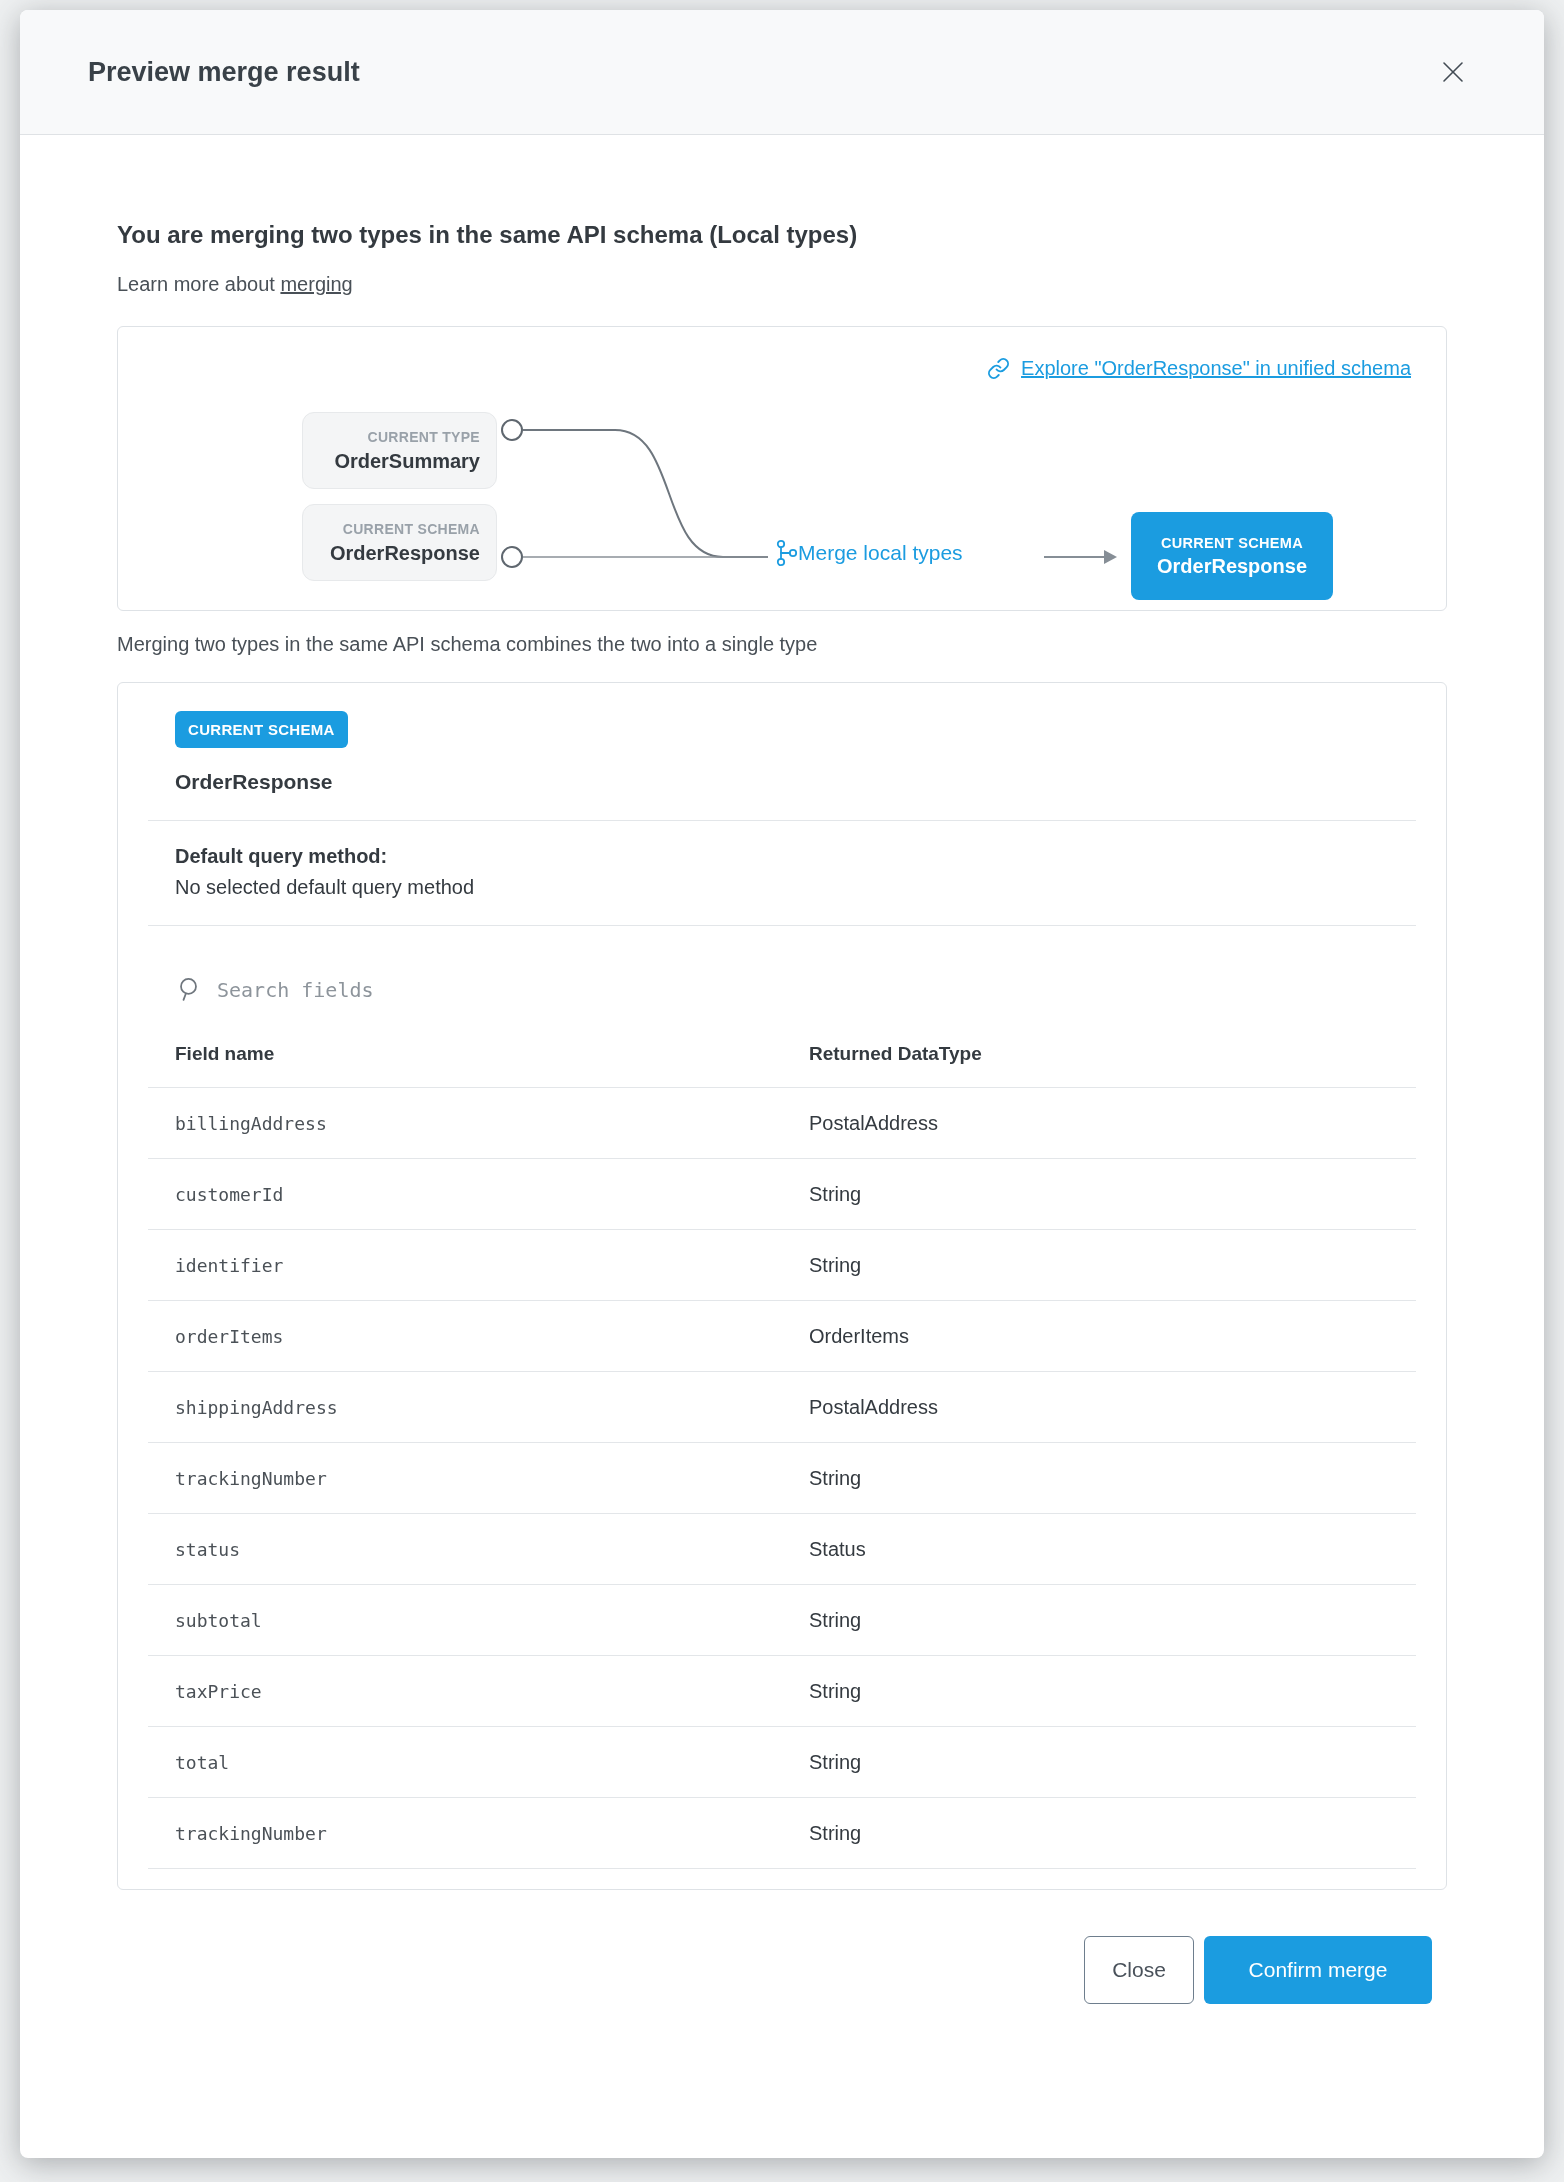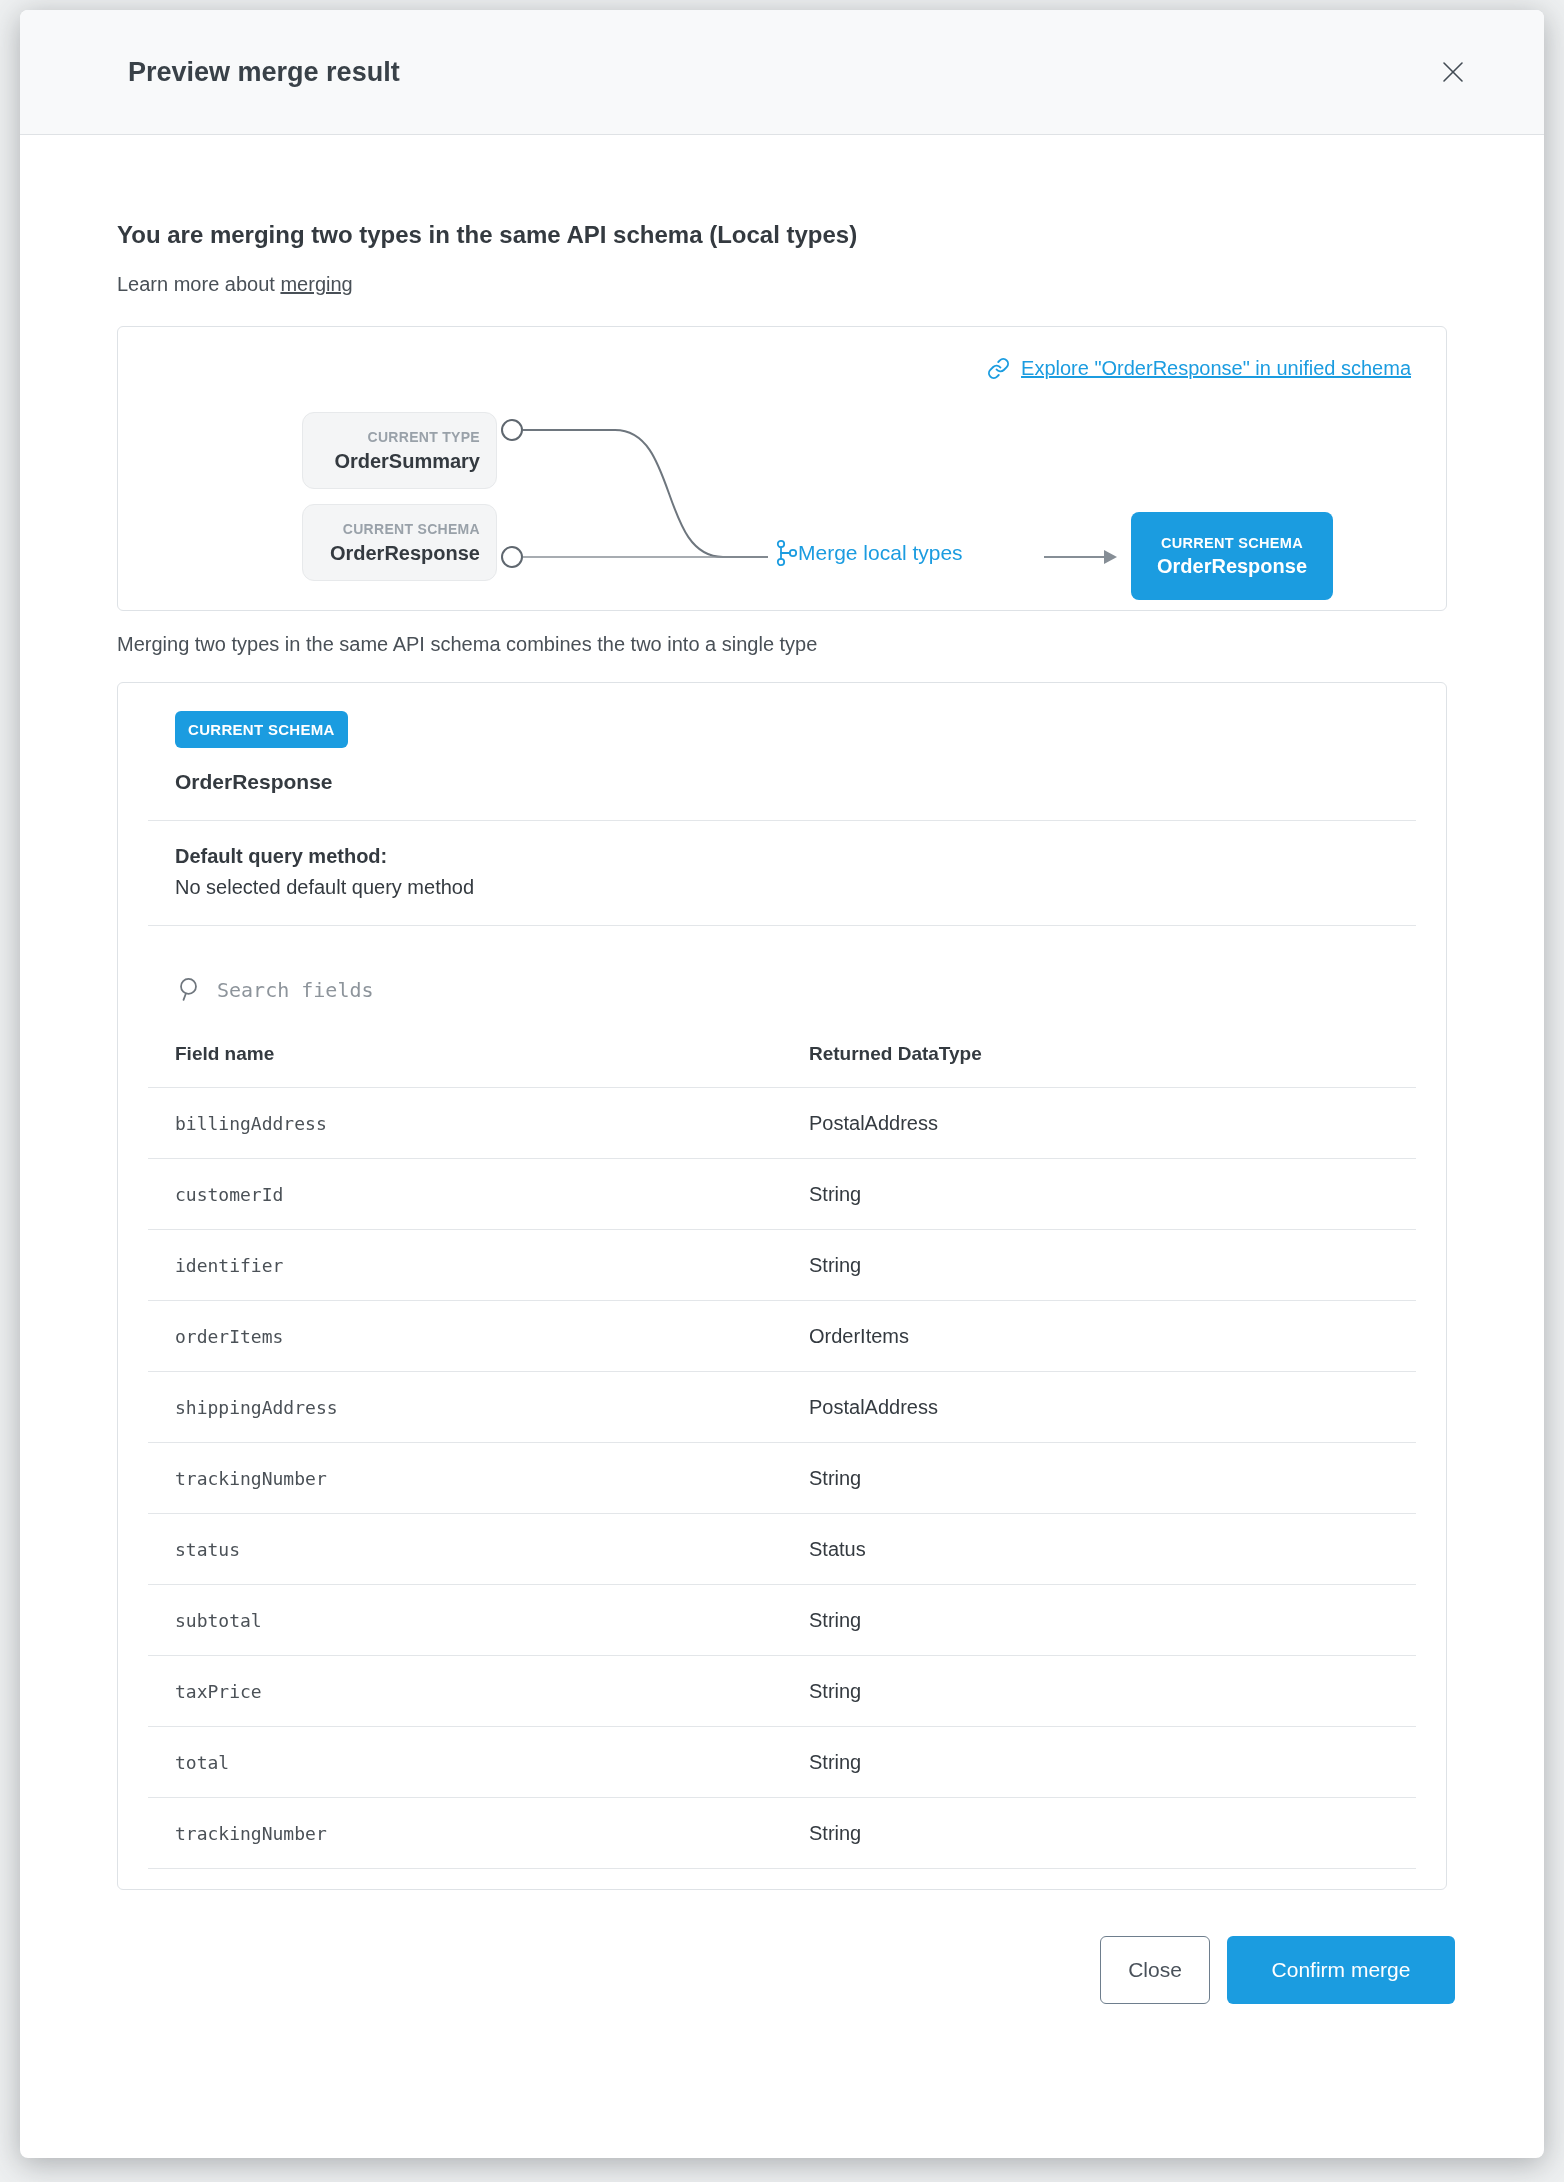--- a/index.html
+++ b/index.html
@@ -17,21 +17,21 @@
     border-radius:8px;
     box-shadow:0 6px 30px rgba(60,65,70,0.38);
     overflow:hidden;
   }
   
   .modal-header {
     height:125px;
     background:#f8f9fa;
     border-bottom:1px solid #dfe2e5;
     display:flex; align-items:center; justify-content:space-between;
-    padding:0 70px 0 108px;
+    padding:0 70px 0 68px;
   }
   .modal-title { font-size:27px; font-weight:700; color:#394148; }
   .close-btn {
     background:none; border:none; padding:6px; cursor:pointer;
     display:flex; align-items:center; justify-content:center;
   }
   .close-btn svg { stroke:#434c54; }
   
   .modal-body { padding:0 97px; }
   .section-heading { font-size:24px; font-weight:700; color:#343a40; margin:0; }
@@ -106,22 +106,22 @@
     border-bottom:1px solid #e3e6e9;
   }
   .cell-field {
     width:634px; flex:0 0 634px;
     font-family:"DejaVu Sans Mono", monospace;
     font-size:18px; color:#4b5157;
   }
   .cell-type { font-size:20px; color:#343a40; }
   
   .modal-footer {
-    display:flex; justify-content:flex-end; align-items:flex-end; gap:17px;
-    padding:46px 89px 0;
+    display:flex; justify-content:flex-end; align-items:flex-end; gap:10px;
+    padding:46px 112px 0;
   }
   .btn {
     height:68px; border-radius:6px; font-size:21px; cursor:pointer;
     font-family:"Liberation Sans", sans-serif;
     display:flex; align-items:center; justify-content:center;
   }
   .btn-close {
     width:110px; background:#ffffff; color:#49515a;
     border:1px solid #6e7e8d;
   }

